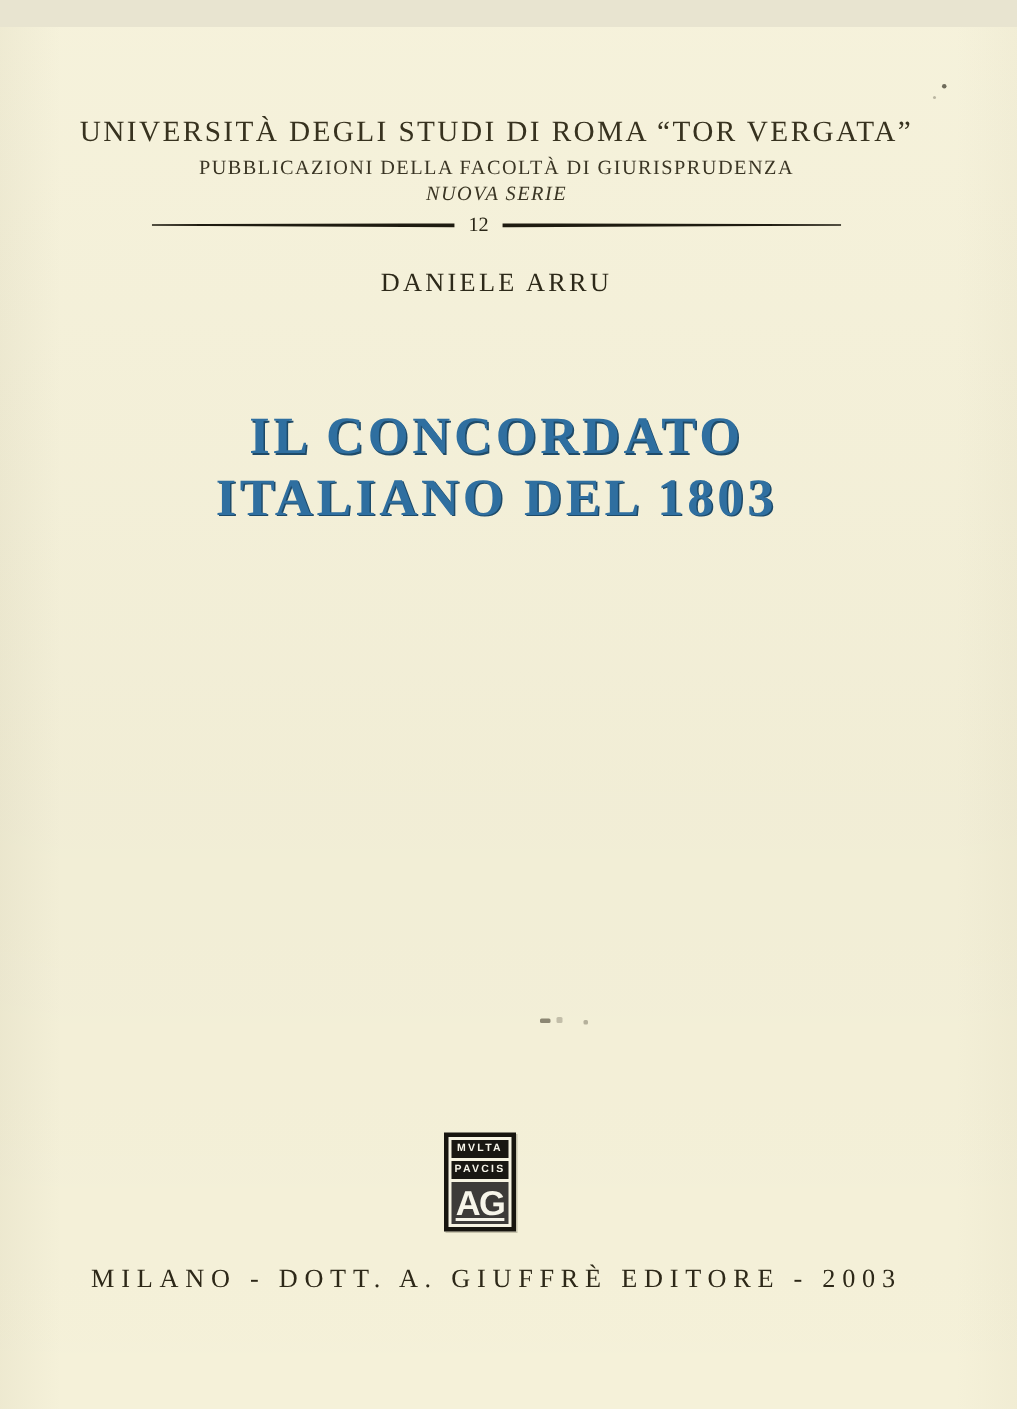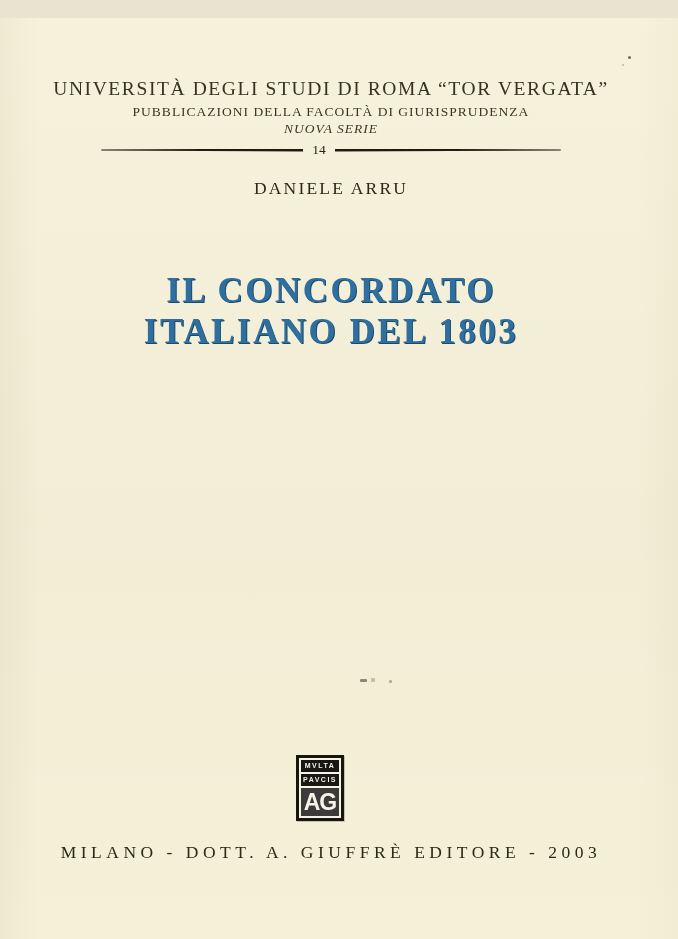--- a/index.html
+++ b/index.html
@@ -154,20 +154,21 @@
     height: 28px;
     line-height: 28px;
     background: #3d3b39;
     color: #f7f5ea;
     font-family: "Liberation Sans", "DejaVu Sans", sans-serif;
     font-size: 23px;
     font-weight: bold;
     letter-spacing: -1px;
     text-align: center;
     overflow: hidden;
+    text-decoration: underline;
   }
   .imprint-line {
     position: absolute;
     left: 0; right: 0;
     top: 824px;
     font-size: 17.5px;
     letter-spacing: 4.5px;
     color: #2d2818;
     white-space: nowrap;
   }
@@ -179,21 +180,21 @@
   <div class="content">
 
     <div class="univ-line">UNIVERSITÀ DEGLI STUDI DI ROMA “TOR VERGATA”</div>
 
     <div class="pub-line">PUBBLICAZIONI DELLA FACOLTÀ DI GIURISPRUDENZA</div>
 
     <div class="series-line">NUOVA SERIE</div>
 
     <div class="rule-row">
       <div class="rule-seg left"></div>
-      <div class="rule-number">14</div>
+      <div class="rule-number">12</div>
       <div class="rule-seg right"></div>
     </div>
 
     <div class="author-line">DANIELE ARRU</div>
 
     <div class="book-title">
       <div>IL CONCORDATO</div>
       <div>ITALIANO DEL 1803</div>
     </div>
 

